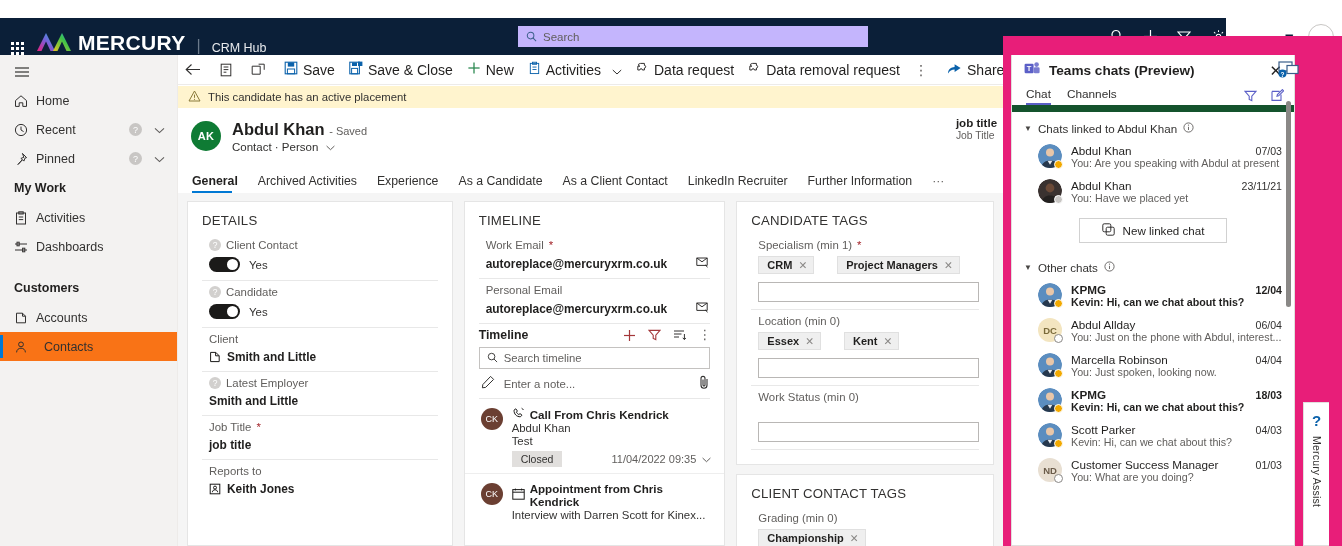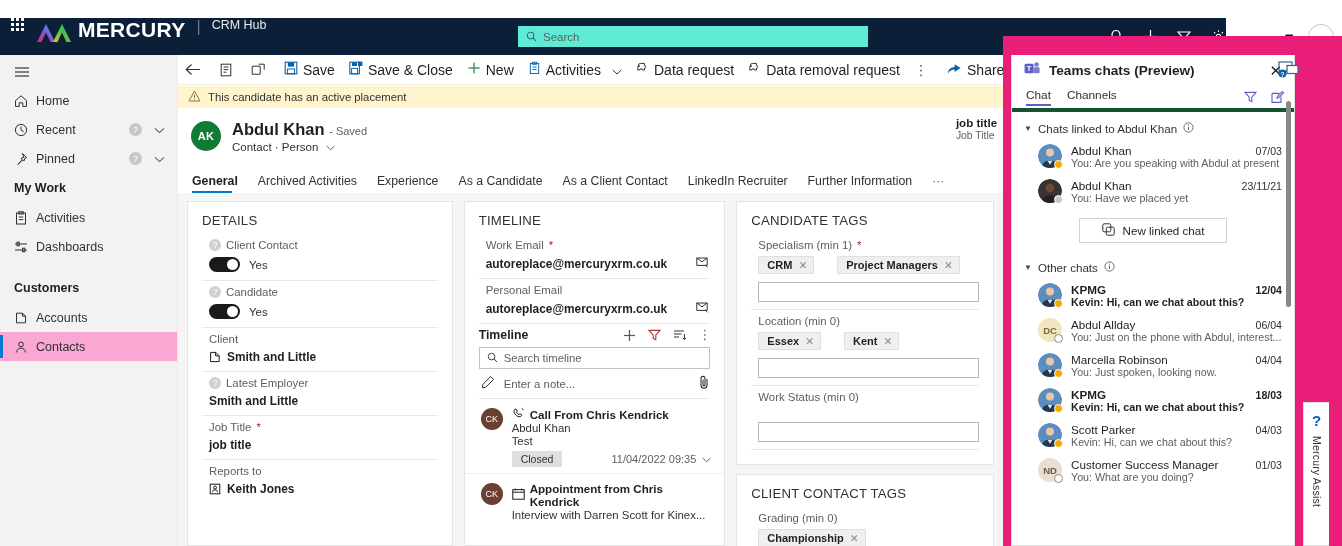--- a/index.html
+++ b/index.html
@@ -6,34 +6,34 @@
   html,body{
     width:1342px; height:546px; overflow:hidden;
     font-family:"Liberation Sans", sans-serif;
     background:#ffffff; color:#252423;
   }
   .app{ position:relative; width:1342px; height:546px; }
 
   
   .topnav{
     position:absolute; left:0; top:18px; width:1226px; height:37px;
-    background:#0b1f38; display:flex; align-items:flex-start;
+    background:#0b1f38; display:flex; align-items:flex-end;
   }
   .waffle{ width:34px; display:flex; align-items:center; justify-content:center; cursor:pointer;}
   .waffle svg{display:block;}
   .brand-logo{ width:42px; height:28px; display:flex; align-items:center; justify-content:center;}
   .brand-word{
     color:#fff; font-weight:bold; font-size:21px; letter-spacing:.3px;
     margin-left:2px; font-family:"Liberation Sans", sans-serif;
   }
   .brand-div{ color:#6b7a8c; margin:0 11px; font-size:16px; }
   .app-sub{ color:#e8eaed; font-size:12.5px; }
   .search-wrap{
     position:absolute; left:518px; top:26px; width:350px; height:21px;
-    background:#5eead4; border:none; display:flex; align-items:center;
+    background:#c4b5fd; border:none; display:flex; align-items:center;
     padding-left:8px; cursor:text;
   }
   .search-wrap .mag{ margin-right:6px; }
   .search-wrap input{
     border:0; outline:0; background:transparent; font-size:11.5px;
     color:#3b3a39; width:300px; font-family:"Liberation Sans", sans-serif;
   }
   .search-wrap input::placeholder{ color:#605e5c; }
   .topnav-right{
     position:absolute; right:8px; top:18px; height:37px; display:flex;
@@ -60,21 +60,21 @@
     height:29px; display:flex; align-items:center; padding-left:14px;
     cursor:pointer; position:relative;
   }
   .nav-item .ico{ width:22px; display:flex; align-items:center; }
   .nav-item .lbl{ flex:1; }
   .nav-item .help{
     width:13px;height:13px;border-radius:50%;background:#c8c6c4;color:#fff;
     font-size:9px;display:flex;align-items:center;justify-content:center; margin-right:12px;
   }
   .nav-item .chev{ margin-right:12px; color:#605e5c; }
-  .nav-item.sel{ background:#f9a8d4; }
+  .nav-item.sel{ background:#f97316;gap:8px; }
   .nav-item.sel:before{
     content:""; position:absolute; left:0; top:3px; bottom:3px; width:2.5px; background:#0078d4;
   }
   .nav-head{
     height:30px; display:flex; align-items:center; padding-left:14px;
     font-weight:bold; font-size:12.5px; color:#201f1e;
   }
   .nav-gap{ height:12px; }
 
   
@@ -218,21 +218,21 @@
   .teams{
     position:absolute; left:1011px; top:55px; width:284px; height:491px;
     background:#fff; border:1px solid #e1dfdd; border-top:none;
     overflow:hidden;
   }
   .teams-head{ display:flex; align-items:center; height:31px; padding:0 8px 0 12px; }
   .teams-title{ font-size:13.6px; font-weight:bold; color:#201f1e; margin-left:9px; flex:1; }
   .teams-x{ font-size:15px; color:#201f1e; cursor:pointer; padding:0 4px; }
   .teams-tabs{
     display:flex; align-items:center; padding:0 10px 0 14px; height:26px;
-    font-size:11.8px; color:#323130; border-bottom:4px solid #14532d;
+    font-size:11.8px; color:#323130; border-bottom:7px solid #14532d;
   }
   .tt{ margin-right:16px; padding-bottom:4px; cursor:pointer; position:relative; }
   .tt.active:after{ content:""; position:absolute; left:0; right:0; bottom:0; height:2px; background:#5b5fc7; }
   .teams-tabs .sp{ flex:1; }
   .teams-tabs .ic{ margin-left:14px; cursor:pointer; display:flex; }
   .grp{
     display:flex; align-items:center; gap:6px; font-size:11.6px; color:#323130;
     padding:10px 0 4px 12px;
   }
   .caret{ font-size:8px; color:#484644; }

